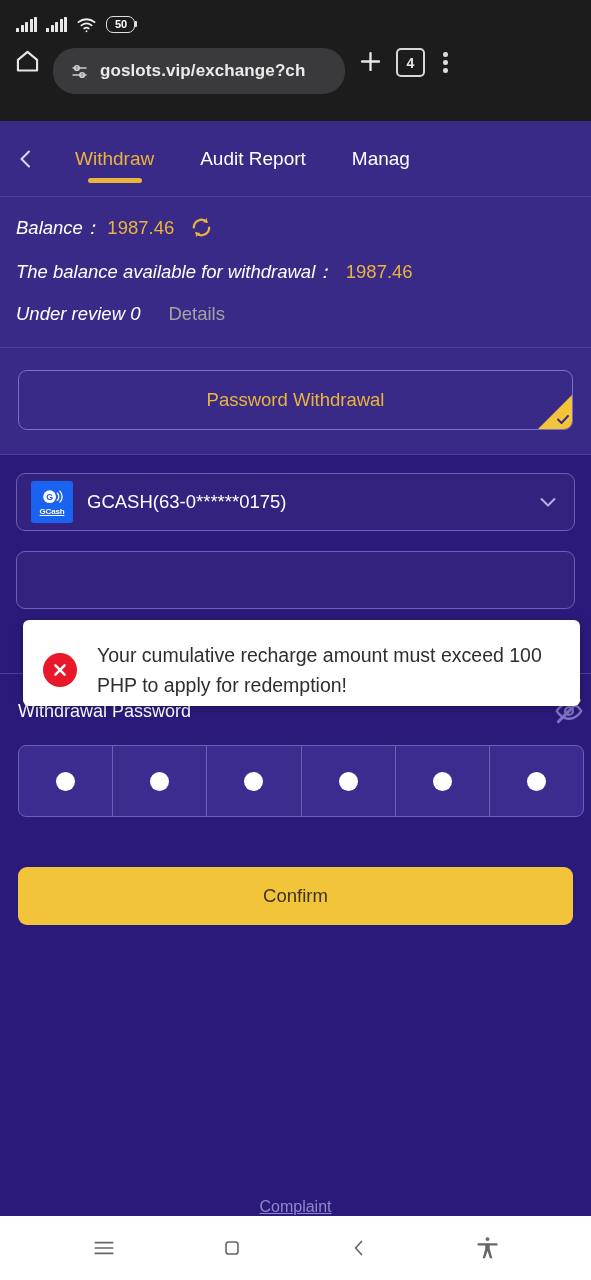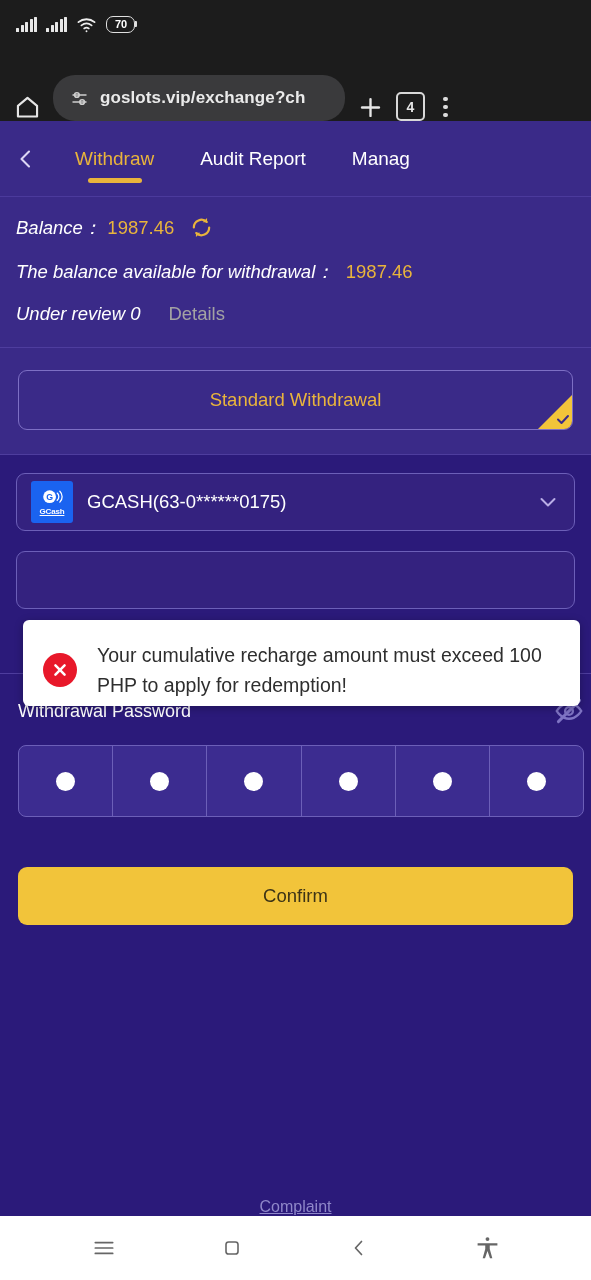--- a/index.html
+++ b/index.html
@@ -24,21 +24,21 @@
   .bars i:nth-child(3){height:10px} .bars i:nth-child(4){height:13px}
   .bars i:nth-child(5){height:15px}
   .batt{
     border:1.6px solid #e0e0e0; border-radius:7px; font-size:11px; font-weight:bold;
     padding:1px 7px 1px 8px; color:#fff; line-height:13px; position:relative;
   }
   .batt::after{content:"";position:absolute;right:-3px;top:4px;width:2px;height:6px;background:#e0e0e0;border-radius:0 1px 1px 0;}
 
   
   .browserbar{
-    height:73px; background:#1c1c1c; display:flex; align-items:flex-end;
+    height:73px; background:#1c1c1c; display:flex; align-items:flex-start;
     padding:0 14px; gap:12px;
   }
   .urlpill{
     flex:1; background:#3a3a3c; border-radius:22px; height:46px;
     display:flex; align-items:center; gap:10px; padding:0 16px; overflow:hidden;
     max-width:292px;
   }
   .urltext{ color:#eaeaea; font-size:17px; font-weight:bold; white-space:nowrap; letter-spacing:.1px;}
   .tabcount{
     width:29px;height:29px;border:2.2px solid #d8d8d8;border-radius:5px;
@@ -174,21 +174,21 @@
         <i></i>
       </span>
     <span style="display:inline-flex">
       <svg width="21" height="17" viewBox="0 0 24 20" fill="none" stroke="#ededed" stroke-width="2.1" stroke-linecap="round">
         <path d="M2.5 7.2a15 15 0 0 1 19 0"></path>
           <path d="M6 11a10 10 0 0 1 12 0"></path>
         <path d="M9.3 14.6a5 5 0 0 1 5.4 0"></path>
           <circle cx="12" cy="18" r="1.1" fill="#ededed" stroke="none"></circle>
       </svg>
     </span>
-    <span class="batt">70</span>
+    <span class="batt">50</span>
   </div>
 </div>
 
 <div class="browserbar">
   <span style="display:inline-flex">
     <svg width="27" height="27" viewBox="0 0 24 24" fill="none" stroke="#e6e6e6" stroke-width="1.9" stroke-linejoin="round">
       <path d="M3.5 10.5 12 3.5l8.5 7v9.5h-17z"></path>
     </svg>
   </span>
   <div class="urlpill">
@@ -255,21 +255,21 @@
   </div>
   <div class="brow">
     <span class="blabel">Under review 0</span>
     <span class="detail-link">Details</span>
   </div>
 </div>
 <div class="divider"></div>
 
 <div class="swsec">
   <div class="swbtn">
-    <span>Standard Withdrawal</span>
+    <span>Password Withdrawal</span>
     <span class="corner-check">
       <svg width="34" height="34" viewBox="0 0 34 34">
         <path d="M34 0 L34 34 L0 34 Z" fill="#f2c43a"></path>
         <polyline points="20,24.5 23.5,28 30,21" fill="none" stroke="#3a2a88" stroke-width="2" stroke-linecap="round" stroke-linejoin="round"></polyline>
       </svg>
     </span>
   </div>
 </div>
 <div class="divider"></div>
 

